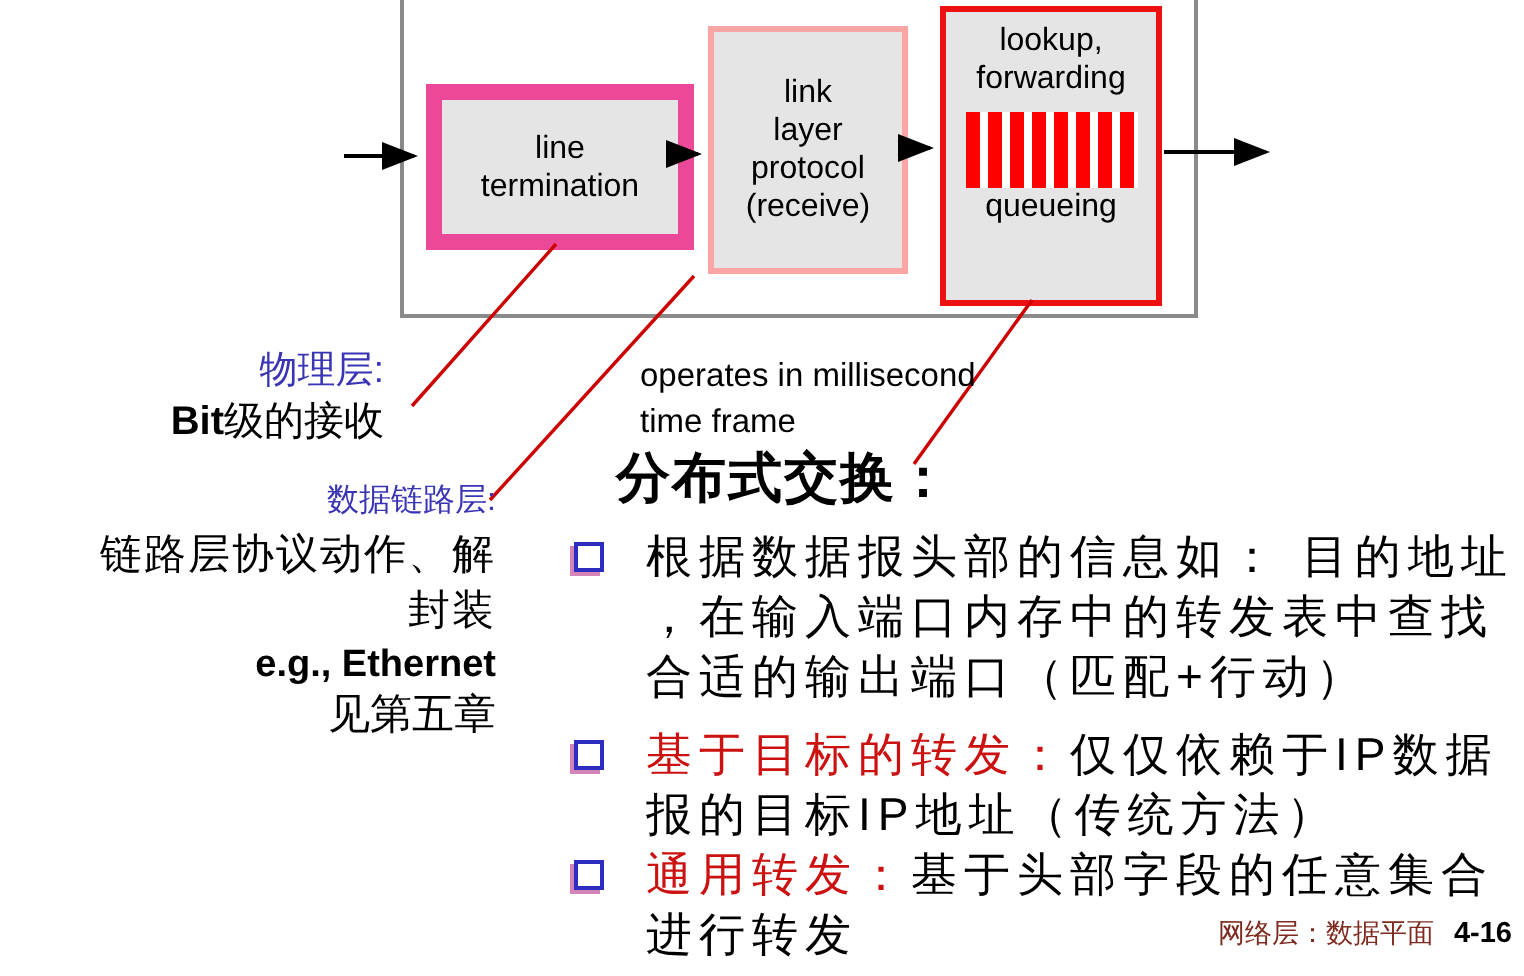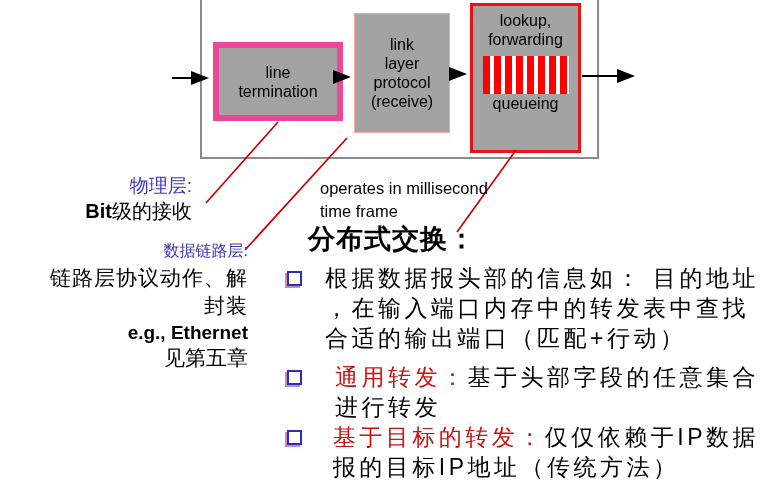--- a/index.html
+++ b/index.html
@@ -7,24 +7,24 @@
     position:relative;width:762px;height:488px;overflow:hidden;background:#ffffff;
     font-family:"Liberation Sans",sans-serif;color:#000;
   }
   
   .frame{
     position:absolute;left:200px;top:-12px;width:395px;height:167px;
     border:2px solid #8a8a8a;background:#fff;
   }
   .dbox{
     position:absolute;display:flex;align-items:center;justify-content:center;
-    text-align:center;font-size:16px;line-height:19px;white-space:pre-line;background:#a3a3a3;
+    text-align:center;font-size:16px;line-height:19px;white-space:pre-line;background:#e5e5e5;
   }
-  .green{left:213px;top:42px;width:118px;height:67px;border:6px solid #ec4899;}
-  .blue{left:354px;top:13px;width:94px;height:118px;border:1px solid #fca5a5;}
+  .green{left:213px;top:42px;width:118px;height:67px;border:8px solid #ec4899;}
+  .blue{left:354px;top:13px;width:94px;height:118px;border:3px solid #fca5a5;}
   .red{
     left:470px;top:3px;width:105px;height:139px;border:3px solid #ee1111;
     flex-direction:column;justify-content:flex-start;padding-top:5px;
   }
   .bars{
     width:86px;height:38px;margin-top:7px;
     background:repeating-linear-gradient(90deg,#ff0000 0 7px,#ffffff 7px 11px);
   }
   .queue-label{margin-top:0;}
   .switch-fabric{
@@ -44,21 +44,21 @@
   .dlink .e{font-size:19px;line-height:25px;font-weight:bold;}
   .dlink .r{font-size:21px;line-height:26px;}
   
   .timing{
     position:absolute;left:320px;top:177px;width:262px;
     font-size:16.5px;line-height:23px;white-space:pre-line;
   }
   
   .heading{position:absolute;left:308px;top:221px;font-size:27px;font-weight:bold;letter-spacing:1px;}
   .bullets{position:absolute;left:287px;top:263px;width:472px;list-style:none;margin:0;padding:0;}
-  .bullets li{display:flex;gap:8px;margin:0 0 0 0;justify-content:space-between;}
+  .bullets li{display:flex;gap:21px;margin:0 0 0 0;}
   .bullets li.gap{margin-bottom:9px;}
   .b-marker{
     flex:none;width:11px;height:11px;margin-top:8px;
     border:2.5px solid #2d2dc0;background:#fff;
     box-shadow:-2px 2px 0 rgba(205,110,170,0.85);
   }
   .b-text{font-size:23px;line-height:30px;letter-spacing:3.5px;}
   .b-text .lead{color:#cc1111;}
   .b-text .body{white-space:pre-line;}
   
@@ -127,24 +127,28 @@
 
   <ul class="bullets">
     <li class="gap">
       <span class="b-marker"></span>
       <div class="b-text"><span class="lead"></span><span class="body">根据数据报头部的信息如： 目的地址
 ，在输入端口内存中的转发表中查找
 合适的输出端口（匹配+行动）</span></div>
     </li>
     <li>
       <span class="b-marker"></span>
+      <div class="b-text"><span class="lead">基于目标的转发：</span><span class="body">仅仅依赖于IP数据
+报的目标IP地址（传统方法）</span></div>
+    </li>
+    <li>
+      <span class="b-marker"></span>
       <div class="b-text"><span class="lead">通用转发：</span><span class="body">基于头部字段的任意集合
 进行转发</span></div>
     </li>
-    <li>
-      <span class="b-marker"></span>
-      <div class="b-text"><span class="lead">基于目标的转发：</span><span class="body">仅仅依赖于IP数据
-报的目标IP地址（传统方法）</span></div>
-    </li>
   </ul>
 
+  <div class="footer">
+    <span class="sec">网络层：数据平面</span>
+    <span class="pg">4-16</span>
+  </div>
 
 </div>
 
 </body></html>

